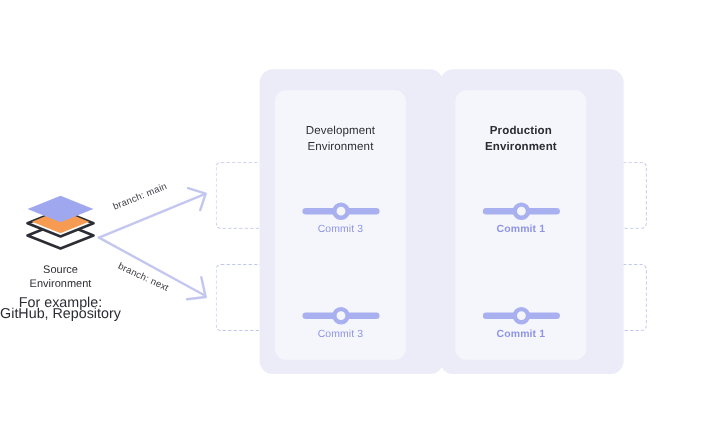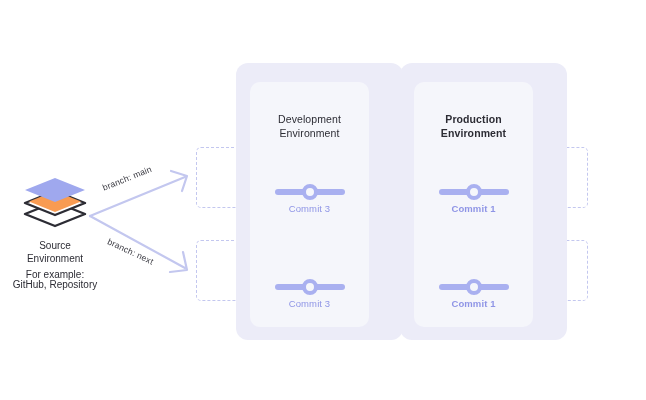--- a/index.html
+++ b/index.html
@@ -124,21 +124,21 @@
     display: block;
   }
   .repo-title {
     margin-top: 6px;
     font-size: 10px;
     line-height: 12.5px;
     color: #2c2c34;
   }
   .repo-sub {
     margin-top: 5px;
-    font-size: 10px;
+    font-size: 13px;
     line-height: 10px;
     color: #2c2c34;
   }
 
   
   #arrows {
     position: absolute;
     left: 0;
     top: 0;
     width: 646px;

